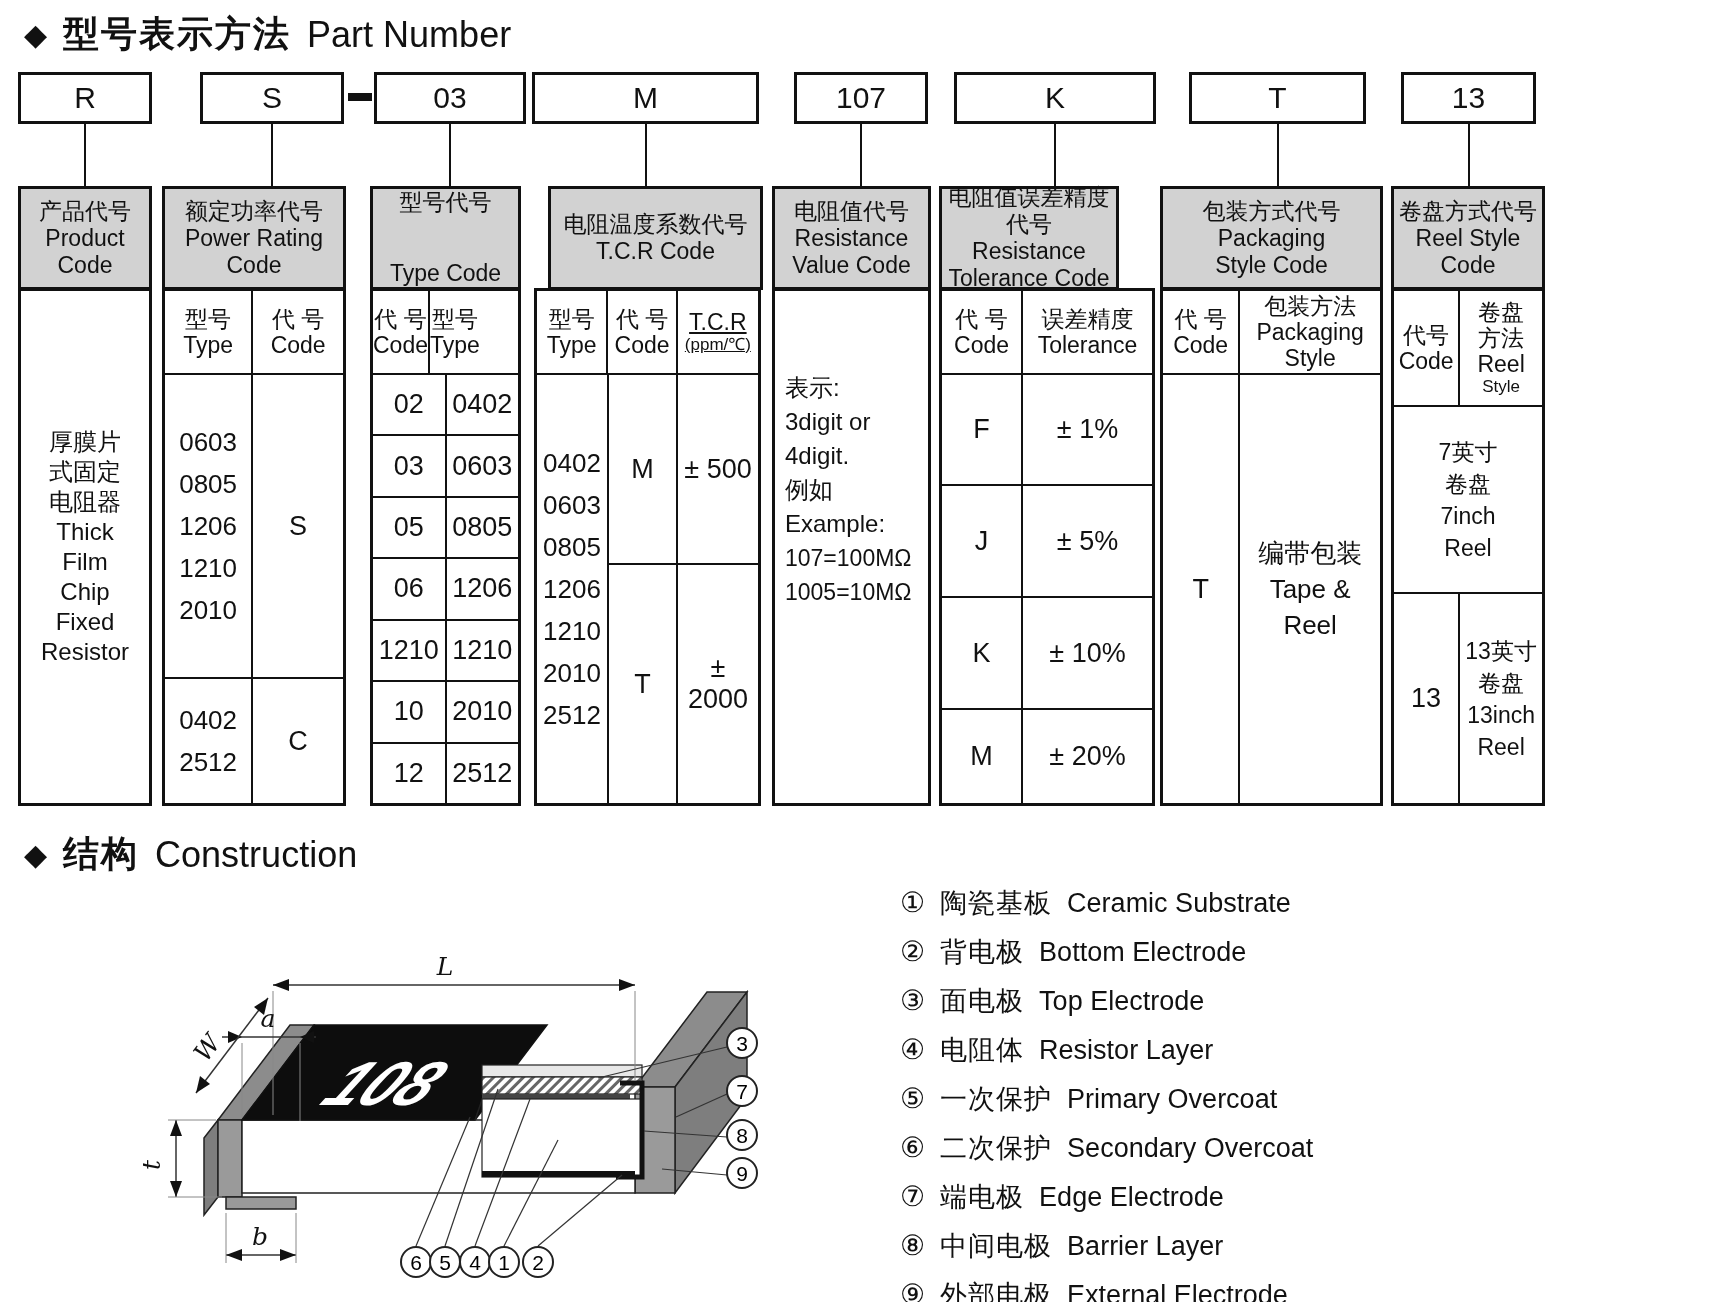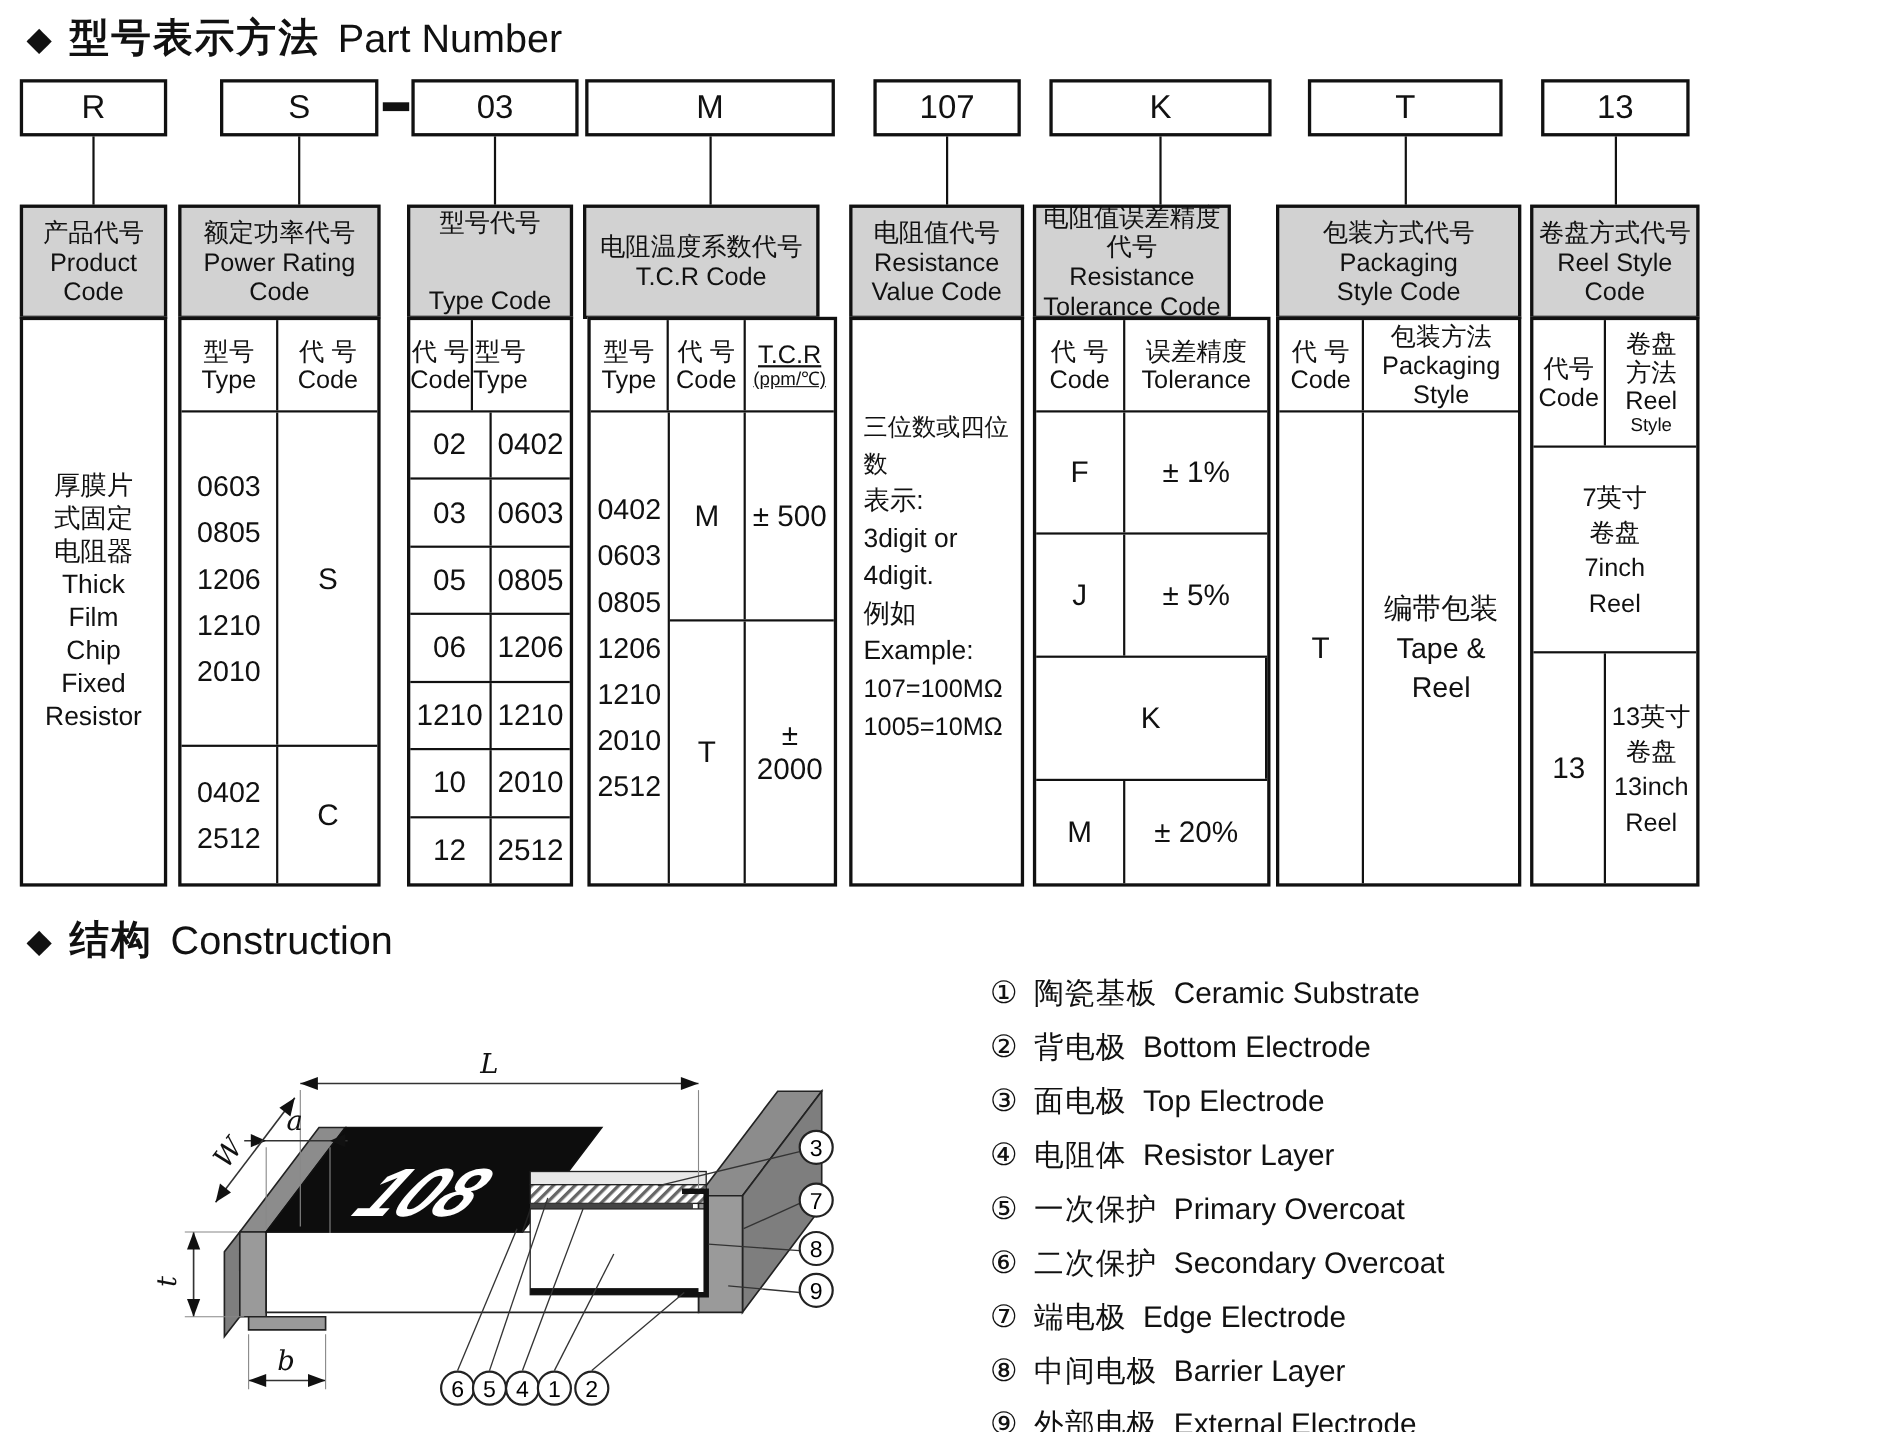--- a/index.html
+++ b/index.html
@@ -72,21 +72,21 @@
   </div>
   <div class="ghead" style="left:162px;width:184px;">
     <span>额定功率代号</span>
     <span>Power Rating</span>
     <span>Code</span>
   </div>
   <div class="ghead" style="left:370px;width:151px;gap:44px;">
     <span>型号代号</span>
     <span>Type Code</span>
   </div>
-  <div class="ghead" style="left:530px;width:215px;">
+  <div class="ghead" style="left:548px;width:215px;">
     <span>电阻温度系数代号</span>
     <span>T.C.R Code</span>
   </div>
   <div class="ghead" style="left:772px;width:159px;">
     <span>电阻值代号</span>
     <span>Resistance</span>
     <span>Value Code</span>
   </div>
   <div class="ghead" style="left:939px;width:180px;">
     <span>电阻值误差精度代号</span>
@@ -221,21 +221,20 @@
         <div style="display:flex;flex:1;">
           <div class="cellc br" style="flex:31;">T</div>
           <div class="cellc" style="flex:37;">± 2000</div>
         </div>
       </div>
     </div>
   </div>
 
   <div class="tbl" style="left:772px;width:159px;">
     <div style="padding:80px 8px 0 10px;font-size:24px;line-height:34px;">
-      <div style="font-size:22px;">三位数或四位数</div>
       <div>表示:</div>
       <div>3digit or</div>
       <div>4digit.</div>
       <div>例如</div>
       <div>Example:</div>
       <div style="font-size:23px;">107=100MΩ</div>
       <div style="font-size:23px;">1005=10MΩ</div>
     </div>
   </div>
 
@@ -253,20 +252,21 @@
     <div style="display:flex;height:111px;" class="bb">
       <div class="cellc br" style="flex:38;">F</div>
       <div class="cellc" style="flex:62;">± 1%</div>
     </div>
     <div style="display:flex;height:112px;" class="bb">
       <div class="cellc br" style="flex:38;">J</div>
       <div class="cellc" style="flex:62;">± 5%</div>
     </div>
     <div style="display:flex;height:112px;" class="bb">
       <div class="cellc br" style="flex:38;">K</div>
+      <div class="cellc" style="flex:62;">± 10%</div>
     </div>
     <div style="display:flex;flex:1;">
       <div class="cellc br" style="flex:38;">M</div>
       <div class="cellc" style="flex:62;">± 20%</div>
     </div>
   </div>
 
   <div class="tbl" style="left:1160px;width:223px;">
     <div class="sub" style="height:84px;">
       <div style="flex:35;">

